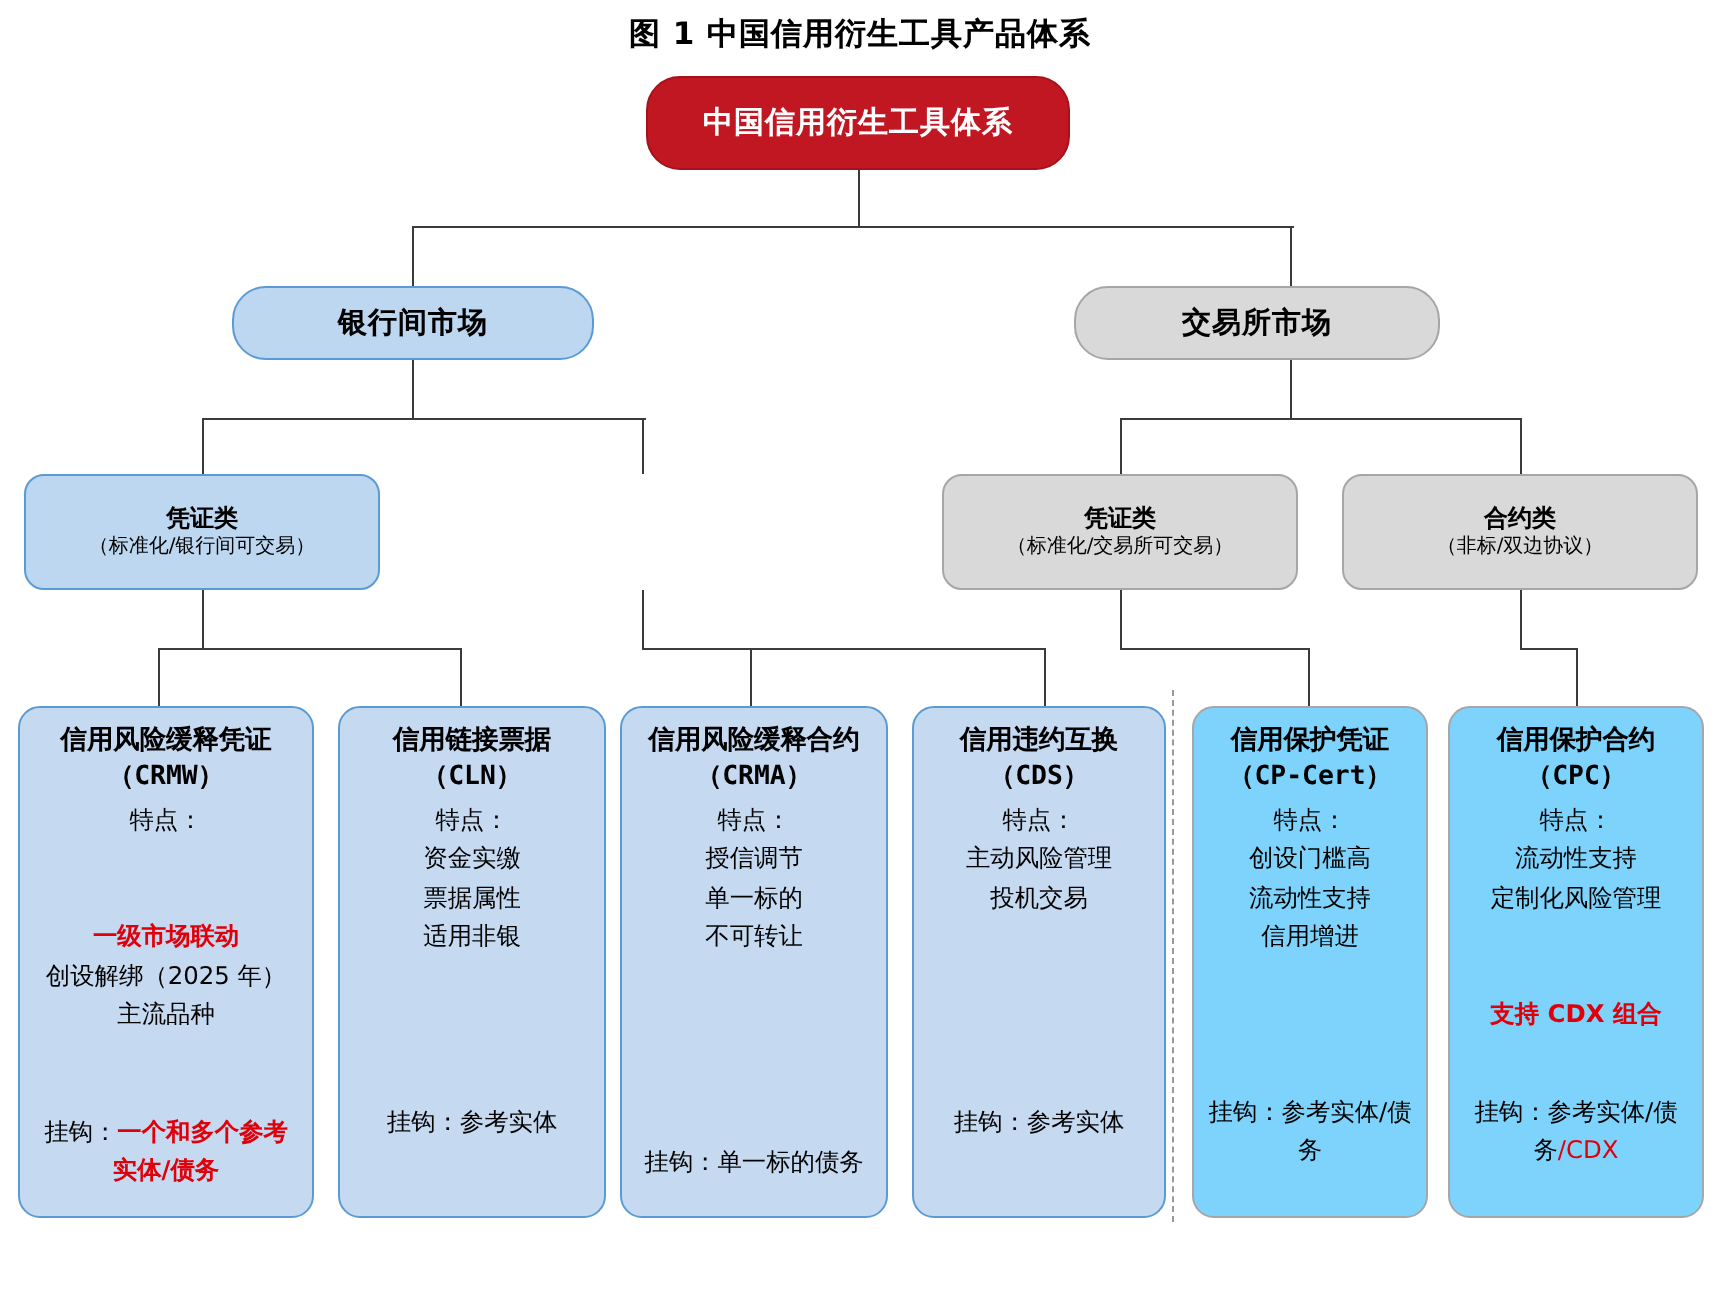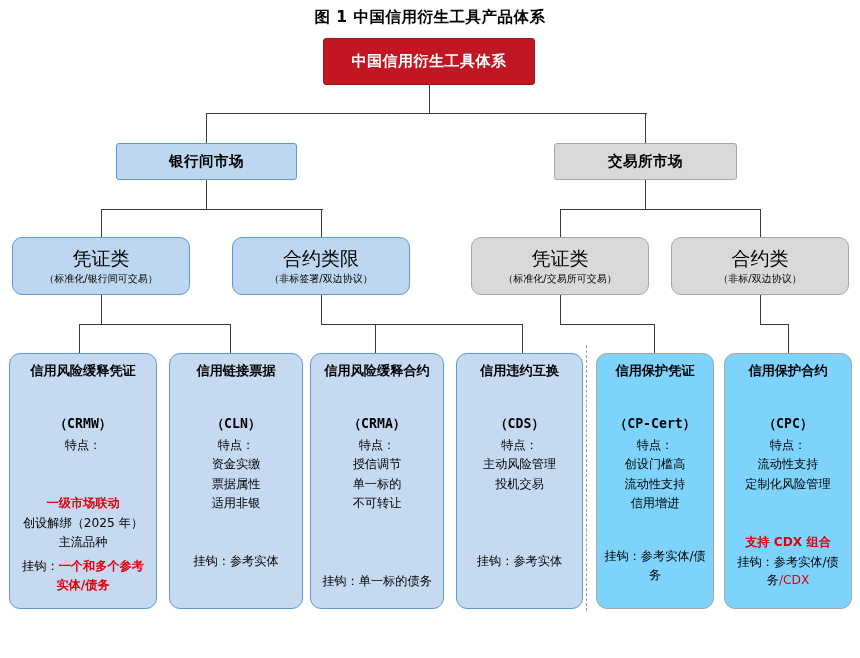--- a/index.html
+++ b/index.html
@@ -21,21 +21,21 @@
     letter-spacing:.5px;
   }
 
   
   .node{
     position:absolute;
     box-sizing:border-box;
     display:flex;flex-direction:column;
     align-items:center;justify-content:center;
     text-align:center;
-    border-radius:3px;
+    border-radius:17px;
   }
 
   .node-root{
     background:#C01722;
     border:1px solid #A5121C;
     color:#ffffff;
     font-size:15px;font-weight:bold;
     letter-spacing:.5px;
   }
 
@@ -48,37 +48,37 @@
   .node-exch{
     background:#D9D9D9;
     border:1.6px solid #A6A6A6;
     font-size:14.5px;font-weight:bold;
     letter-spacing:.5px;
   }
 
   .node-cat{border-radius:10px;padding:4px 2px;}
   .node-cat.blue{background:#BDD7F0;border:1.4px solid #5B9BD5;}
   .node-cat.gray{background:#D9D9D9;border:1.4px solid #A6A6A6;}
-  .cat-t1{font-size:19px;font-weight:normal;line-height:1.35;}
+  .cat-t1{font-size:12px;font-weight:bold;line-height:1.35;}
   .cat-t2{font-size:10px;line-height:1.35;}
 
   
   .leaf{
     position:absolute;box-sizing:border-box;
     border-radius:11px;
     padding:8px 4px 8px 4px;
     display:flex;flex-direction:column;align-items:center;
     text-align:center;
   }
   .leaf.blue{background:#C5D9F1;border:1.5px solid #5B9BD5;}
   .leaf.gray{background:#7dd3fc;border:1.5px solid #A6A6A6;}
 
   .leaf-name{font-size:13.2px;font-weight:bold;line-height:1.3;}
   .leaf-abbr{font-size:13.2px;font-weight:bold;line-height:1.5;
-             font-family:"DejaVu Sans Mono","Liberation Mono",monospace;margin-top:35px;}
+             font-family:"DejaVu Sans Mono","Liberation Mono",monospace;}
   .leaf-feat-label{font-size:12.2px;line-height:1.55;margin-top:2px;}
   .leaf-feat{font-size:12.2px;line-height:1.62;}
   .leaf-feat.red{color:#E0000A;font-weight:bold;margin-top:39px;}
   .leaf-link{font-size:12.2px;line-height:1.5;margin-top:auto;
              padding:0 3px;}
   .leaf-link .red{color:#E0000A;font-weight:bold;}
   .leaf-link.plain .red{font-weight:normal;}
 
   
   .ln{position:absolute;background:#3B3B3B;}
@@ -140,33 +140,29 @@
   <div class="divider" style="left:586px;top:345px;height:266px;"></div>
 
   <div class="node node-root" style="left:323px;top:38px;width:212px;height:47px;">
     <span>中国信用衍生工具体系</span>
   </div>
 
   <div class="node node-bank" style="left:116px;top:143px;width:181px;height:37px;">
     <span>银行间市场</span>
   </div>
 
-  <div class="node node-exch" style="left:554px;top:143px;width:183px;height:37px;">
+  <div class="node node-exch" style="left:537px;top:143px;width:183px;height:37px;">
     <span>交易所市场</span>
   </div>
 
   <div class="node node-cat blue" style="left:12px;top:237px;width:178px;height:58px;">
     <div class="cat-t1">凭证类</div>
     <div class="cat-t2">（标准化/银行间可交易）</div>
   </div>
 
-  <div class="node node-cat blue" style="left:232px;top:237px;width:178px;height:58px;">
-    <div class="cat-t1">合约类限</div>
-    <div class="cat-t2">（非标签署/双边协议）</div>
-  </div>
 
   <div class="node node-cat gray" style="left:471px;top:237px;width:178px;height:58px;">
     <div class="cat-t1">凭证类</div>
     <div class="cat-t2">（标准化/交易所可交易）</div>
   </div>
 
   <div class="node node-cat gray" style="left:671px;top:237px;width:178px;height:58px;">
     <div class="cat-t1">合约类</div>
     <div class="cat-t2">（非标/双边协议）</div>
   </div>

